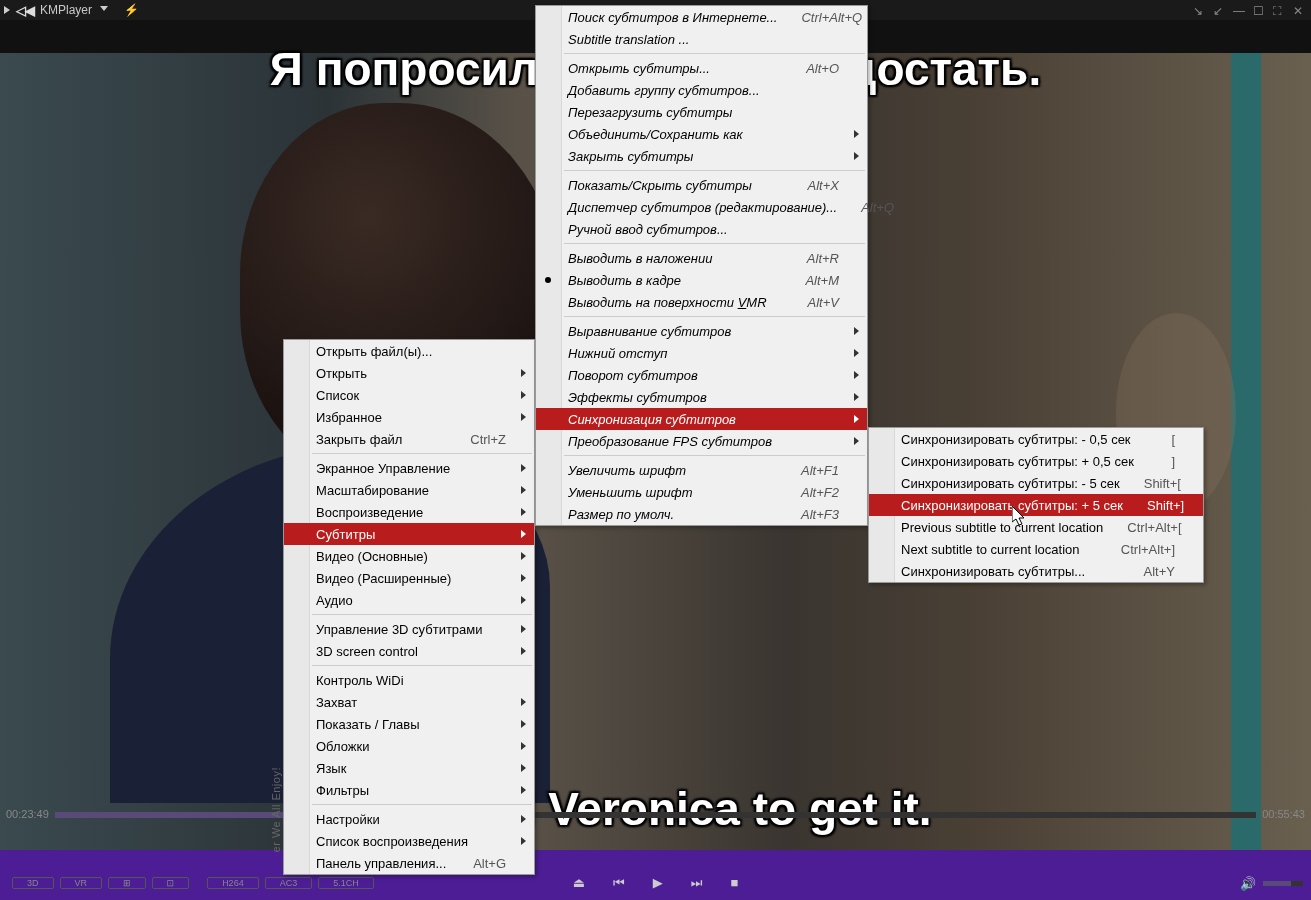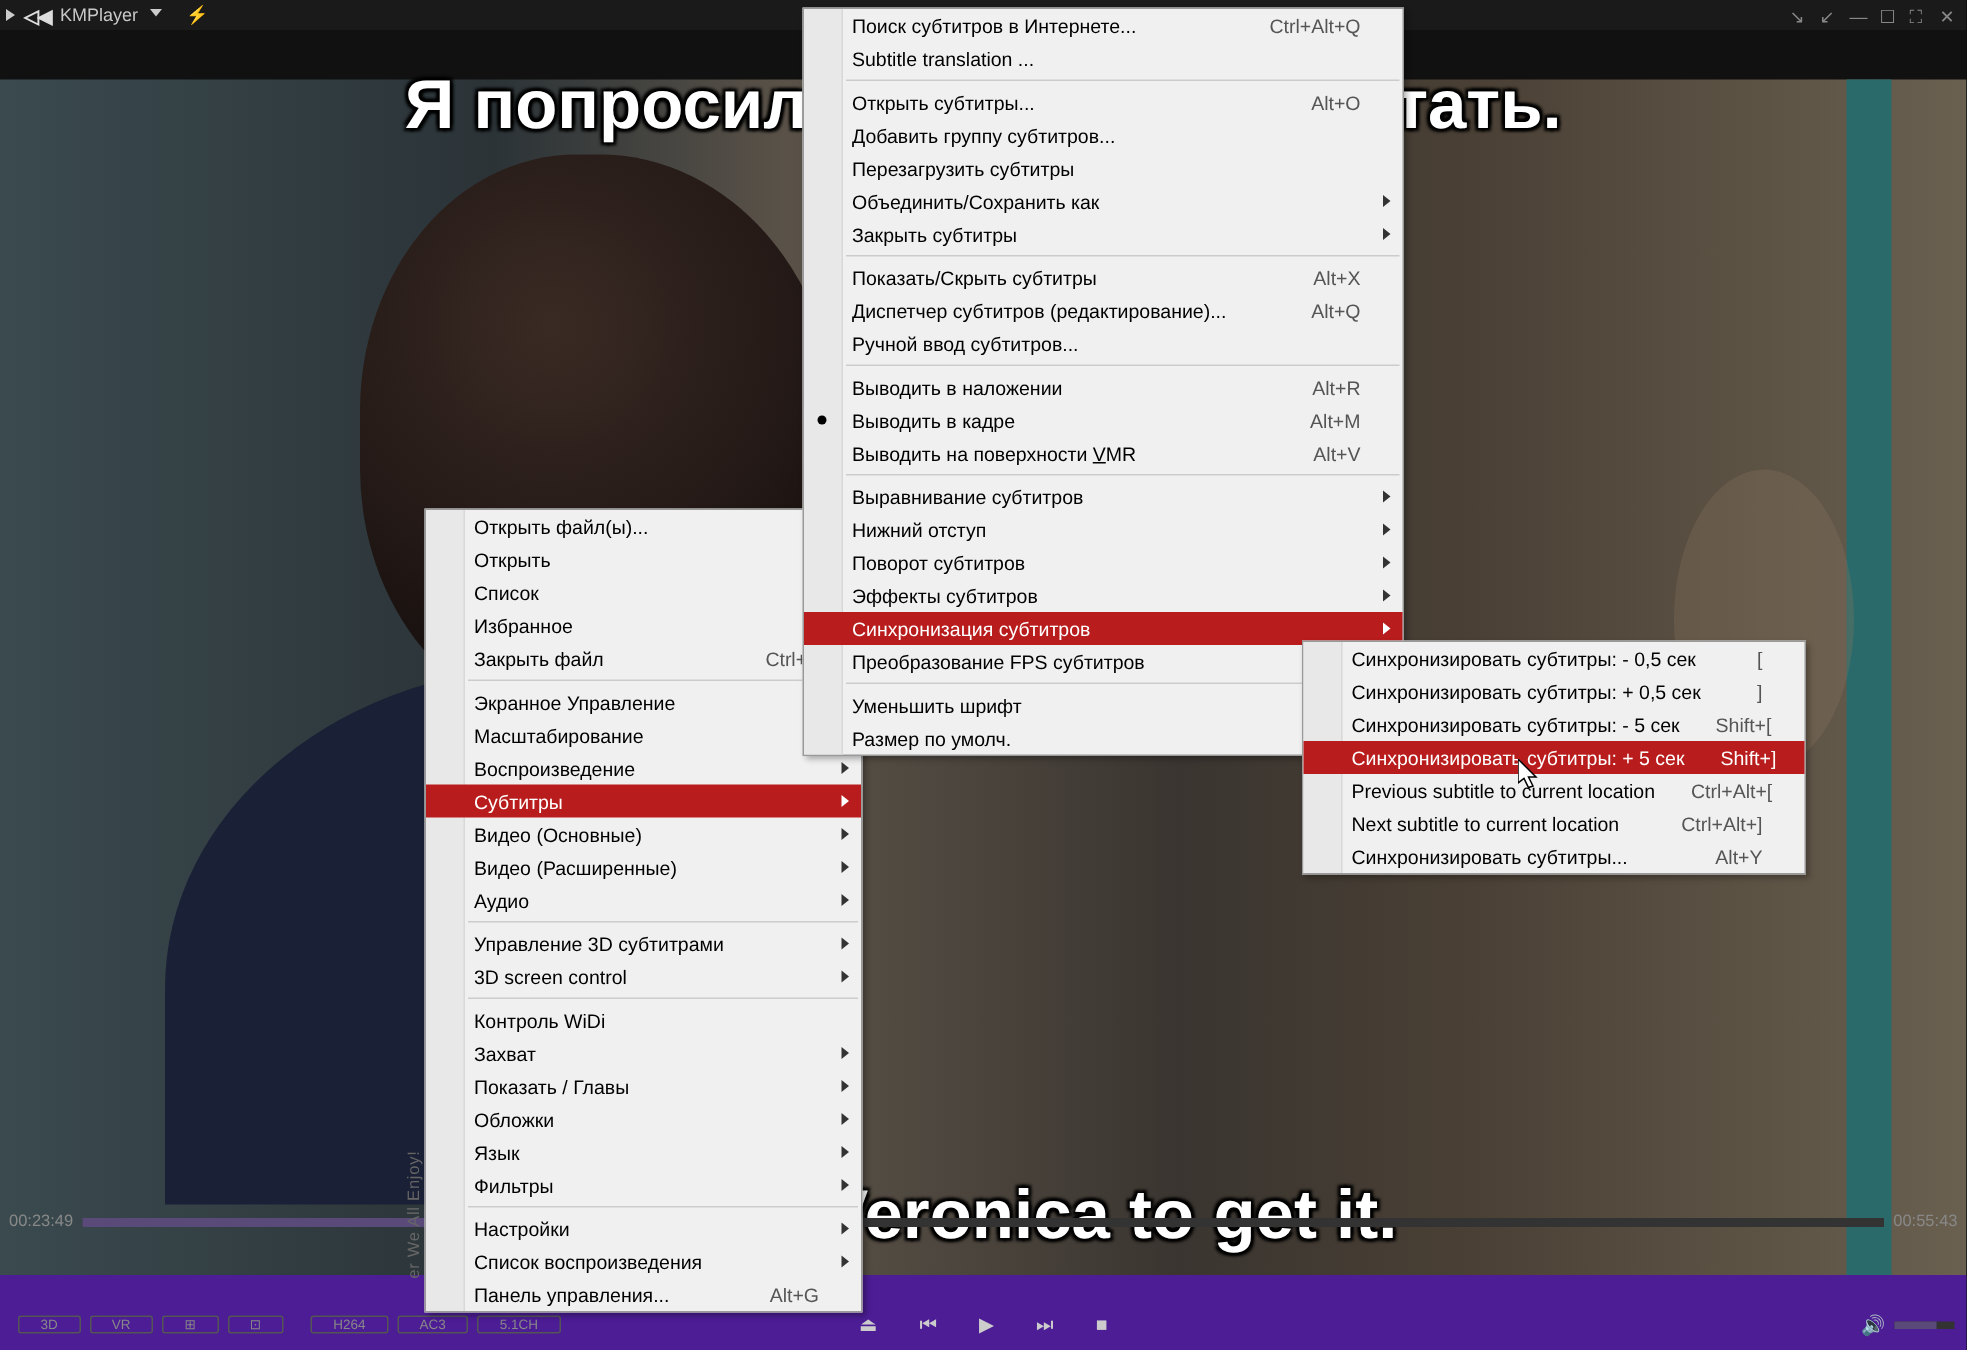--- a/index.html
+++ b/index.html
@@ -39,22 +39,22 @@
   .menu .gutter { position:absolute; left:0; top:0; bottom:0; width:26px; background:#e8e8e8; border-right:1px solid #d8d8d8;}
   .menu-item { position:relative; height:22px; display:flex; align-items:center; padding: 0 28px 0 32px; white-space:nowrap; cursor:default;}
   .menu-item.hl { background:#b91c1c; color:#fff; }
   .menu-item .label { flex:1; }
   .menu-item .shortcut { margin-left:24px; color:#555;}
   .menu-item.hl .shortcut { color:#fff;}
   .menu-item .arrow { position:absolute; right:8px; width:0;height:0;border-left:5px solid #333;border-top:4px solid transparent;border-bottom:4px solid transparent;}
   .menu-item.hl .arrow { border-left-color:#fff; }
   .menu-sep { height:1px; background:#ccc; margin:3px 2px 3px 28px;}
   .menu-item .dot { position:absolute; left:9px; width:6px; height:6px; background:#000; border-radius:50%;}
-  .menu1 { left:283px; top:339px; width:292px;}
-  .menu2 { left:535px; top:5px; width:401px;}
+  .menu1 { left:283px; top:339px; width:252px;}
+  .menu2 { left:535px; top:5px; width:333px;font-style:italic;}
   .menu3 { left:868px; top:427px; width:336px;}
   .cursor { position:absolute; left:1012px; top:506px; z-index:50; pointer-events:none;}
   .vbrand { position:absolute; left:270px; bottom:48px; writing-mode:vertical-rl; transform:rotate(180deg); color:#666; font-size:11px; letter-spacing:0.5px; z-index:5;}
 </style>
 </head>
 <body>
 
 <div class="titlebar">
   <div class="left">
     <span class="play-tri"></span>
@@ -294,20 +294,24 @@
       <div class="menu-item hl">
         <span class="label">Синхронизация субтитров</span>
         <span class="arrow"></span>
       </div>
       <div class="menu-item">
         <span class="label">Преобразование FPS субтитров</span>
         <span class="arrow"></span>
       </div>
       <div class="menu-sep"></div>
       <div class="menu-item">
+        <span class="label">Увеличить шрифт</span>
+        <span class="shortcut">Alt+F1</span>
+      </div>
+      <div class="menu-item">
         <span class="label">Уменьшить шрифт</span>
         <span class="shortcut">Alt+F2</span>
       </div>
       <div class="menu-item">
         <span class="label">Размер по умолч.</span>
         <span class="shortcut">Alt+F3</span>
       </div>
     </div>
 </div>
 

